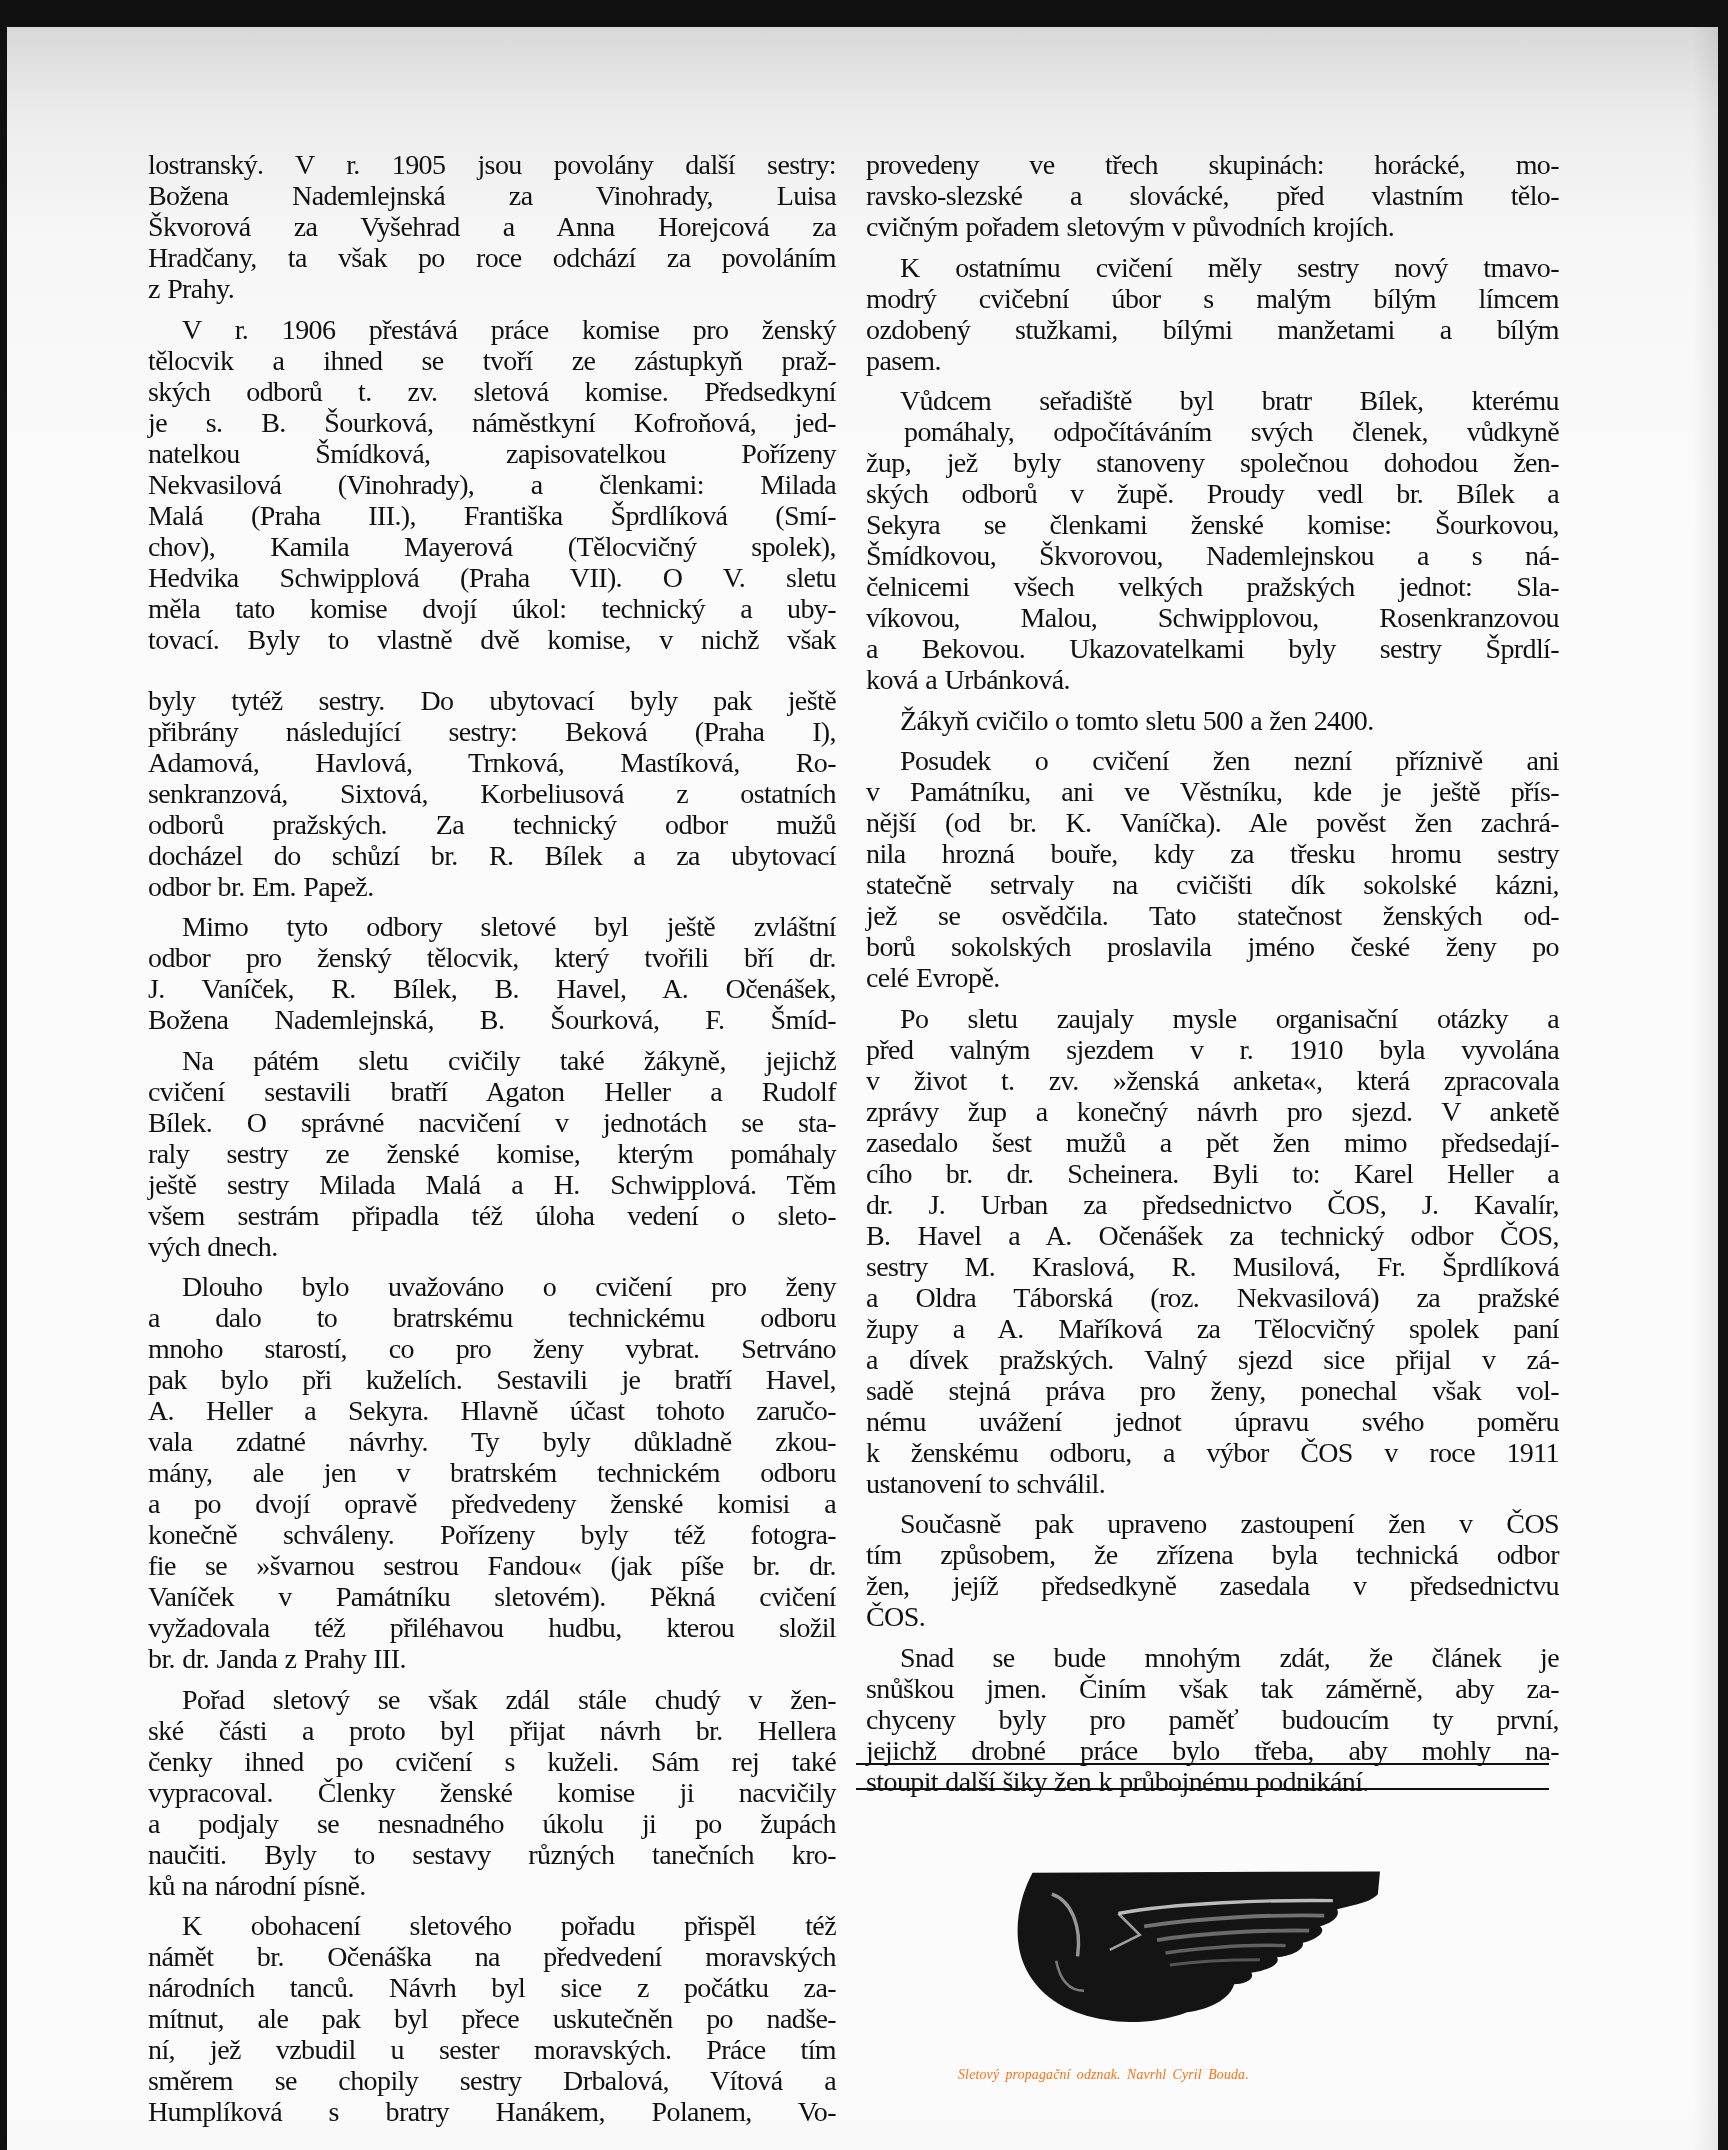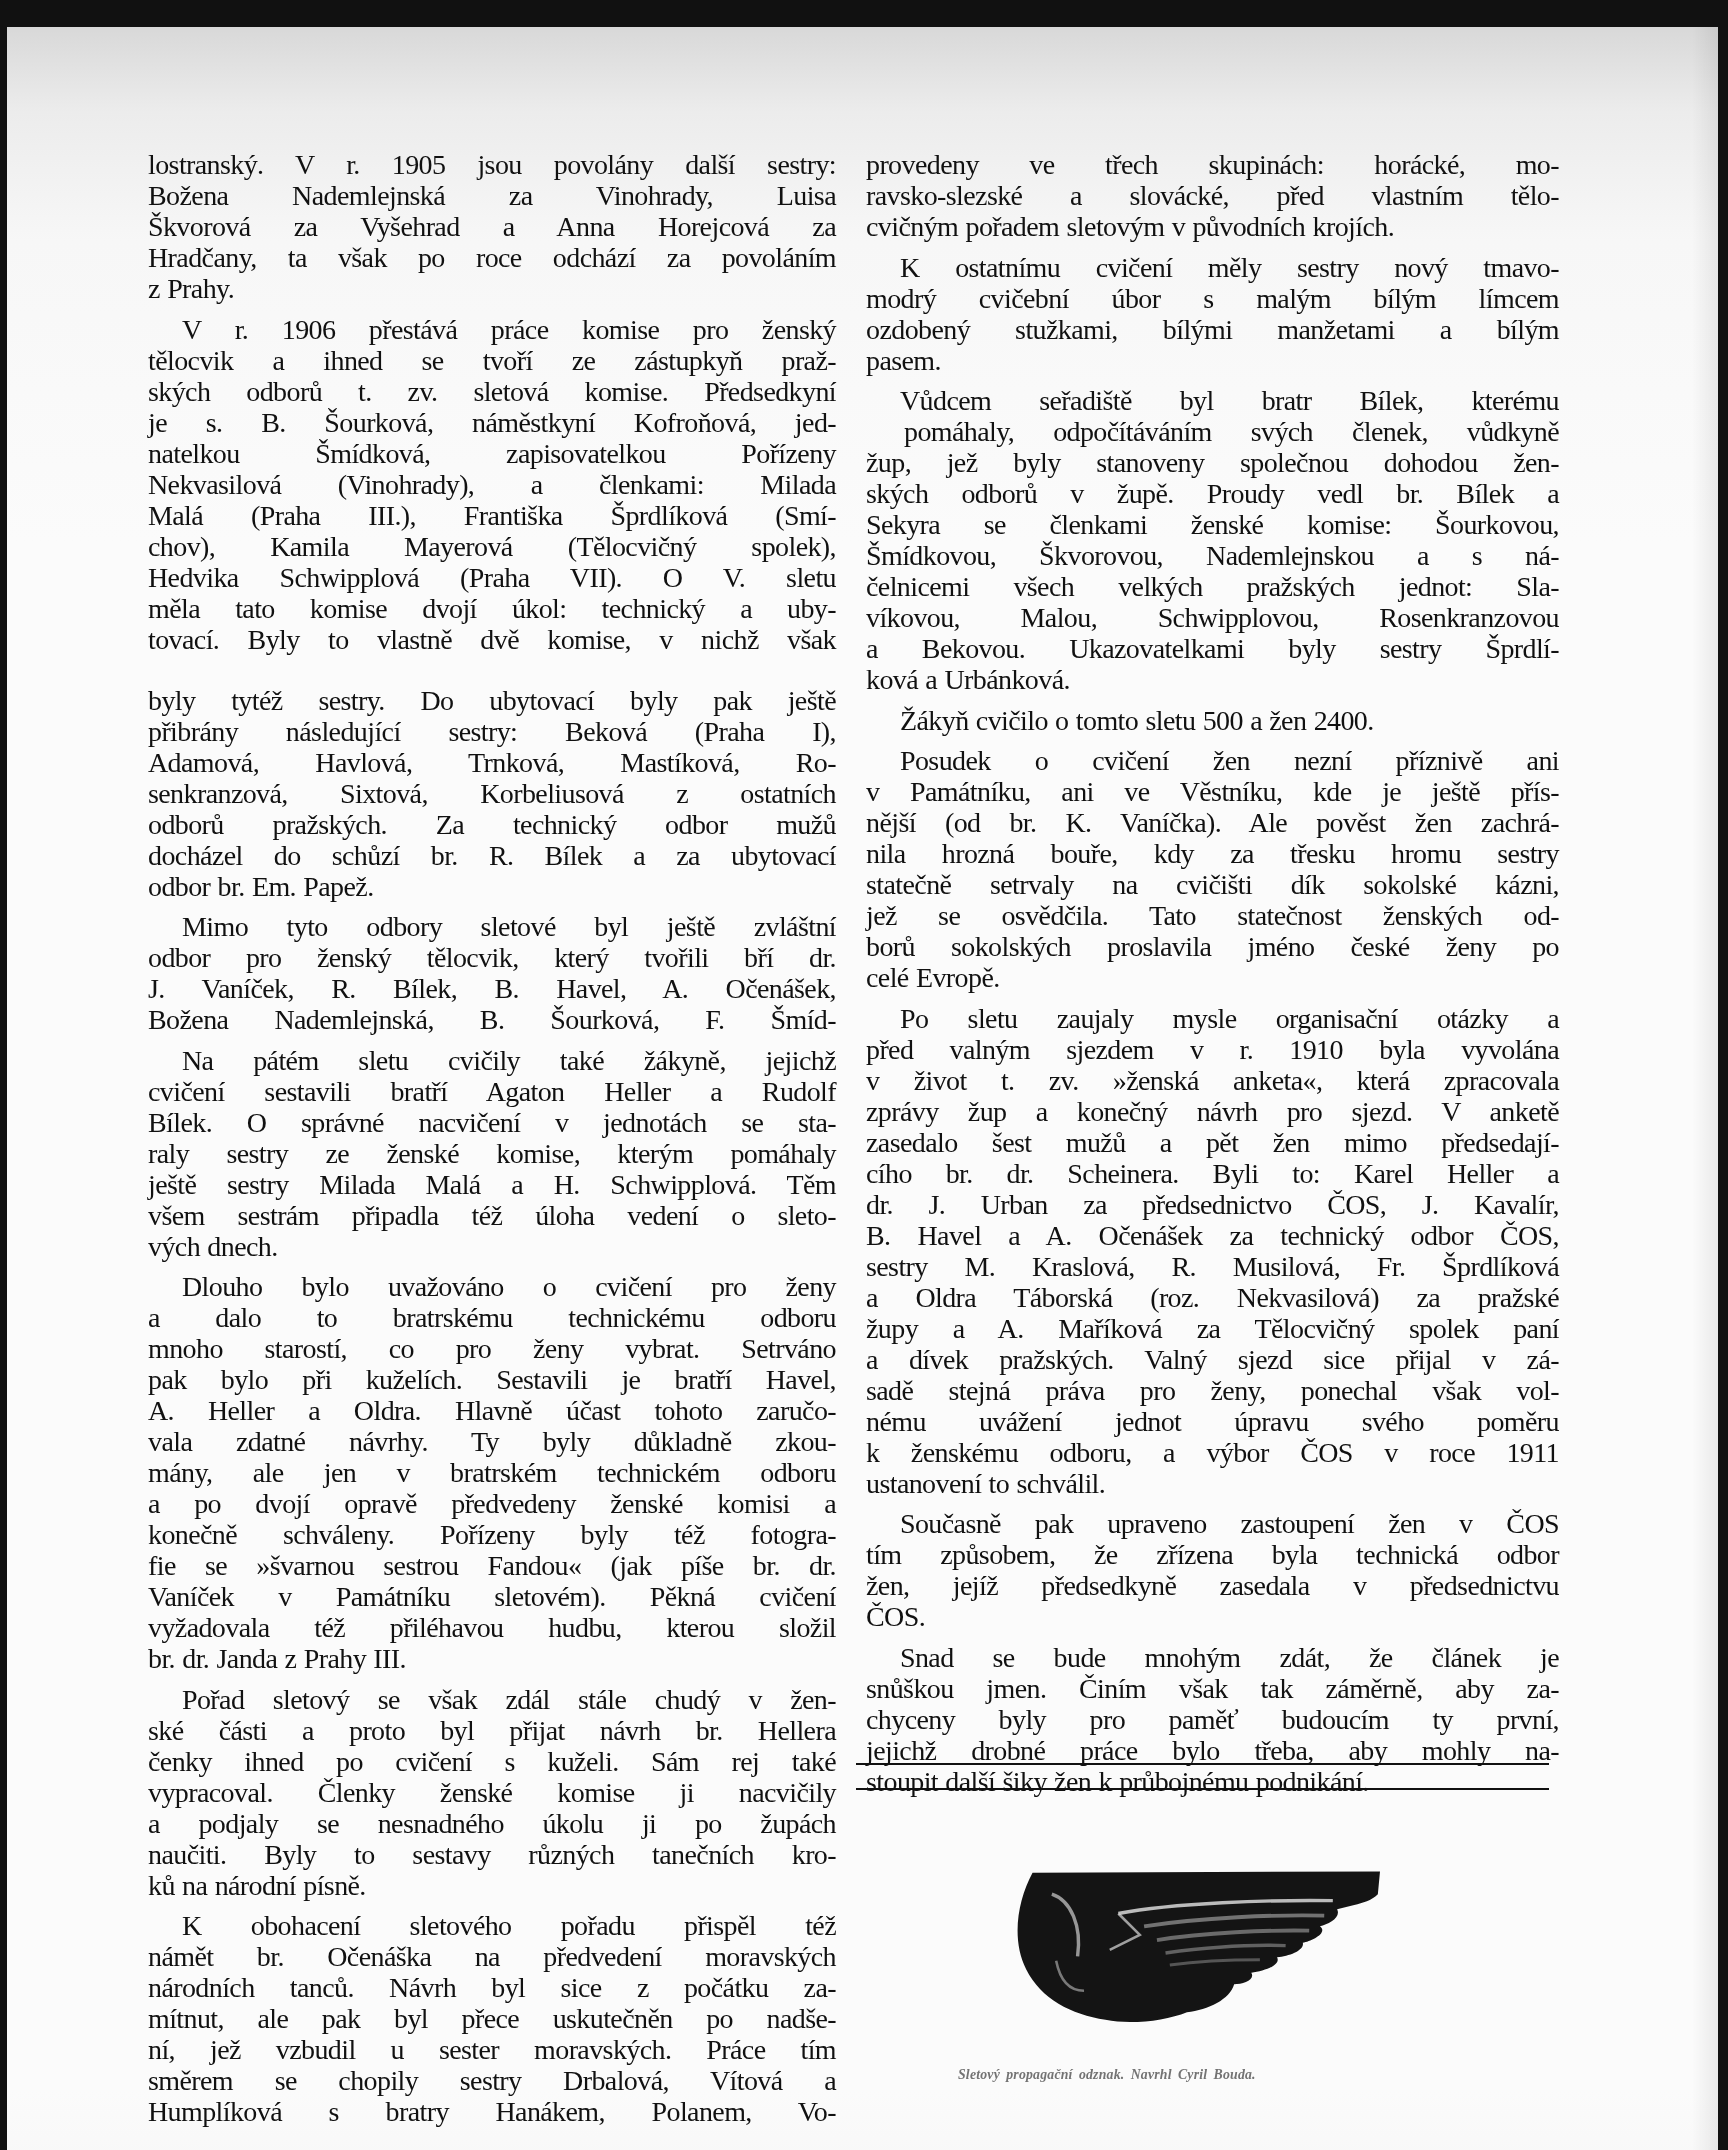--- a/index.html
+++ b/index.html
@@ -42,21 +42,21 @@
     position: absolute; left: 856px; width: 693px; height: 2.2px; background: #111;
   }
   .rule-1 { top: 1763px; }
   .rule-2 { top: 1788px; }
   .figure {
     position: absolute; left: 1002px; top: 1862px; width: 430px; height: 163px;
   }
   .caption {
     position: absolute; left: 958px; top: 2067px; width: 473px;
     font-family: "Liberation Serif", "DejaVu Serif", serif;
-    font-style: italic; font-weight: bold; font-size: 13.8px; color: #737373;
+    font-style: italic; font-weight: normal; font-size: 13.8px; color: #f97316;
     letter-spacing: 0.2px; word-spacing: 2.6px;
   }
   .page-number {
     position: absolute; left: 1481px; top: 2144px;
     font-family: "Liberation Serif", "DejaVu Serif", serif;
     font-weight: bold; font-size: 27.5px; color: #111;
   }
   .edge-mark {
     position: absolute; background: #111;
   }
@@ -106,21 +106,21 @@
         <span class="line" style="overflow: visible; display: block; text-align: justify; text-align-last: justify;">raly sestry ze ženské komise, kterým pomáhaly</span>
         <span class="line" style="overflow: visible; display: block; text-align: justify; text-align-last: justify;">ještě sestry Milada Malá a H. Schwipplová. Těm</span>
         <span class="line" style="overflow: visible; display: block; text-align: justify; text-align-last: justify;">všem sestrám připadla též úloha vedení o sleto-</span>
         <span class="line last" style="overflow: visible; display: block; text-align: left; text-align-last: left;">vých dnech.</span>
       </p>
       <p>
         <span class="line indent" style="overflow: visible; display: block; text-align: justify; text-align-last: justify;">Dlouho bylo uvažováno o cvičení pro ženy</span>
         <span class="line" style="overflow: visible; display: block; text-align: justify; text-align-last: justify;">a dalo to bratrskému technickému odboru</span>
         <span class="line" style="overflow: visible; display: block; text-align: justify; text-align-last: justify;">mnoho starostí, co pro ženy vybrat. Setrváno</span>
         <span class="line" style="overflow: visible; display: block; text-align: justify; text-align-last: justify;">pak bylo při kuželích. Sestavili je bratří Havel,</span>
-        <span class="line" style="overflow: visible; display: block; text-align: justify; text-align-last: justify;">A. Heller a Oldra. Hlavně účast tohoto zaručo-</span>
+        <span class="line" style="overflow: visible; display: block; text-align: justify; text-align-last: justify;">A. Heller a Sekyra. Hlavně účast tohoto zaručo-</span>
         <span class="line" style="overflow: visible; display: block; text-align: justify; text-align-last: justify;">vala zdatné návrhy. Ty byly důkladně zkou-</span>
         <span class="line" style="overflow: visible; display: block; text-align: justify; text-align-last: justify;">mány, ale jen v bratrském technickém odboru</span>
         <span class="line" style="overflow: visible; display: block; text-align: justify; text-align-last: justify;">a po dvojí opravě předvedeny ženské komisi a</span>
         <span class="line" style="overflow: visible; display: block; text-align: justify; text-align-last: justify;">konečně schváleny. Pořízeny byly též fotogra-</span>
         <span class="line" style="overflow: visible; display: block; text-align: justify; text-align-last: justify;">fie se »švarnou sestrou Fandou« (jak píše br. dr.</span>
         <span class="line" style="overflow: visible; display: block; text-align: justify; text-align-last: justify;">Vaníček v Památníku sletovém). Pěkná cvičení</span>
         <span class="line" style="overflow: visible; display: block; text-align: justify; text-align-last: justify;">vyžadovala též přiléhavou hudbu, kterou složil</span>
         <span class="line last" style="overflow: visible; display: block; text-align: left; text-align-last: left;">br. dr. Janda z Prahy III.</span>
       </p>
       <p>

